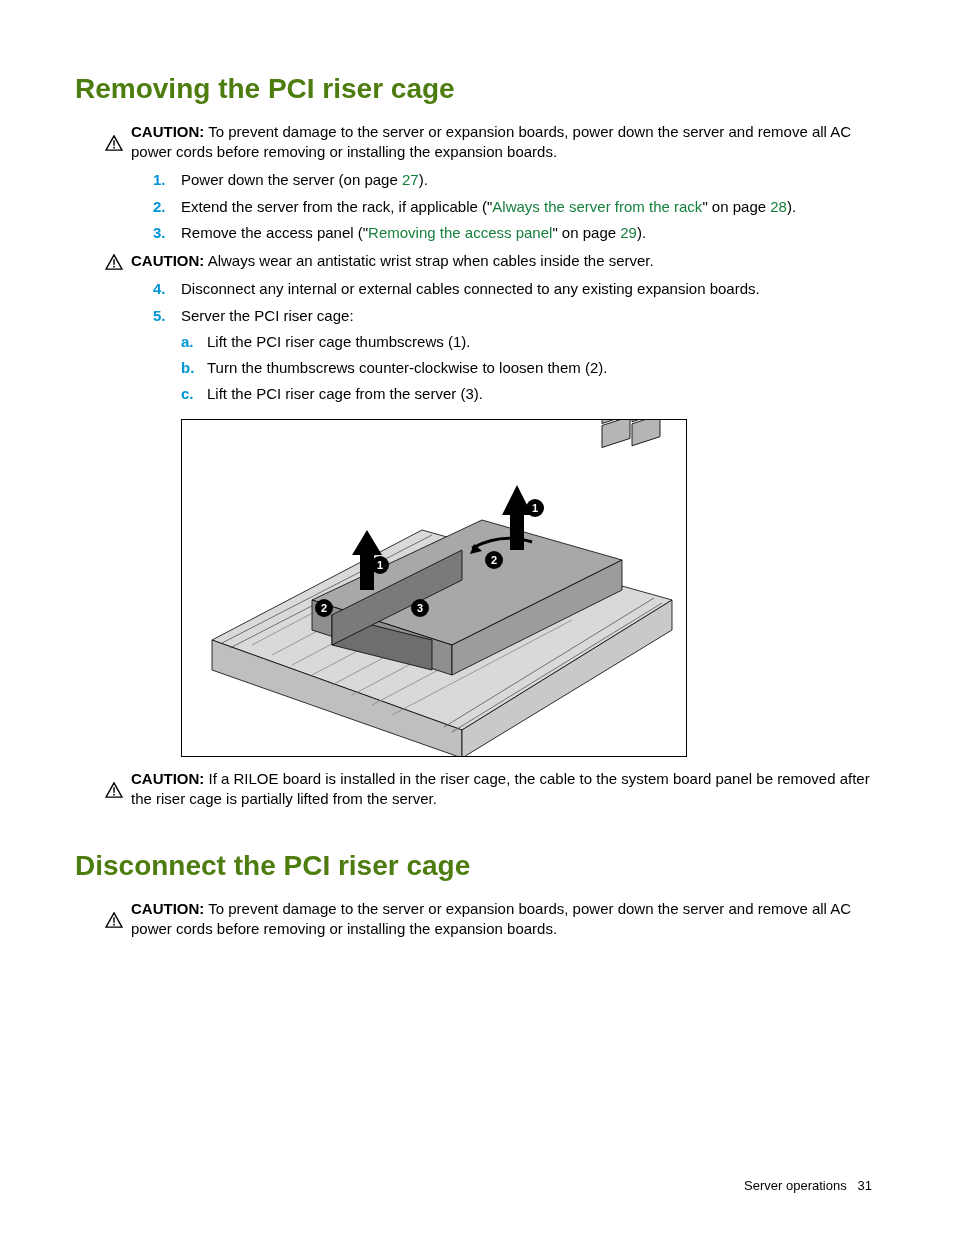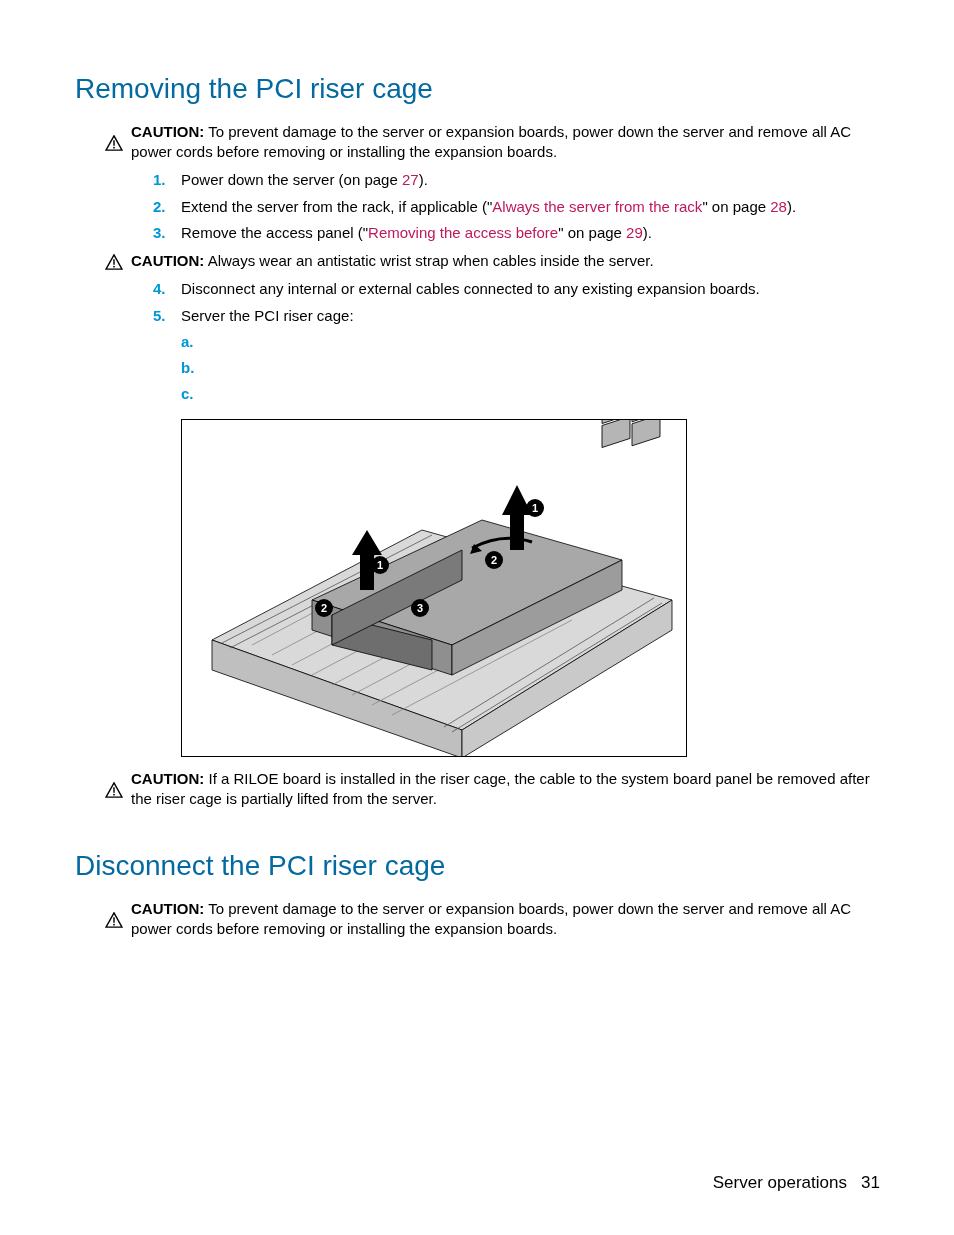--- a/index.html
+++ b/index.html
@@ -9,23 +9,23 @@
     background: #fff;
     font-family: Arial, Helvetica, sans-serif;
     font-size: 15px;
     color: #000;
     position: relative;
     padding: 70px 75px 40px 75px;
     line-height: 1.35;
   }
   h2.section-heading {
     font-family: Arial, Helvetica, sans-serif;
-    font-weight: 400;
+    font-weight: 700;
     font-size: 28px;
-    color: #0369a1;
+    color: #4d7c0f;
     margin-bottom: 14px;
   }
   .caution-block {
     display: flex;
     align-items: center;
     margin-left: 30px;
     margin-bottom: 8px;
   }
   .warn-icon {
     flex: 0 0 auto;
@@ -59,38 +59,38 @@
   }
   ol.sublist > li {
     display: flex;
     margin-bottom: 6px;
   }
   ol.sublist > li .marker {
     color: #0096d6;
     font-weight: 700;
     flex: 0 0 26px;
   }
-  .link { color: #be185d; }
+  .link { color: #15803d; }
   .figure {
     margin-left: 106px;
     margin-top: 6px;
     margin-bottom: 12px;
     width: 506px;
     height: 338px;
     border: 1px solid #000;
     position: relative;
     background: #fff;
     overflow: hidden;
   }
   .figure svg { position: absolute; left: 0; top: 0; }
   .footer {
     position: absolute;
-    right: 74px;
+    right: 82px;
     bottom: 40px;
-    font-size: 17px;
+    font-size: 13px;
   }
   .spacer-top { height: 30px; }
 </style>
 </head>
 <body>
 
 <h2 class="section-heading">Removing the PCI riser cage</h2>
 
 <div class="caution-block">
   <span class="warn-icon">
@@ -115,21 +115,21 @@
   </li>
   <li>
     <span class="marker">2.</span>
     <span class="li-body">
       <span>Extend the server from the rack, if applicable ("</span><span class="link">Always the server from the rack</span><span>" on page </span><span class="link">28</span><span>).</span>
     </span>
   </li>
   <li>
     <span class="marker">3.</span>
     <span class="li-body">
-      <span>Remove the access panel ("</span><span class="link">Removing the access before</span><span>" on page </span><span class="link">29</span><span>).</span>
+      <span>Remove the access panel ("</span><span class="link">Removing the access panel</span><span>" on page </span><span class="link">29</span><span>).</span>
     </span>
   </li>
 </ol>
 
 <div class="caution-block">
   <span class="warn-icon">
     <svg viewBox="0 0 20 18" width="18" height="16">
         <path d="M10 1 L19 17 L1 17 Z" fill="none" stroke="#000" stroke-width="1.6"></path>
         <line x1="10" y1="6" x2="10" y2="12" stroke="#000" stroke-width="1.6"></line>
         <circle cx="10" cy="14.3" r="1" fill="#000"></circle>
@@ -146,26 +146,29 @@
     <span class="marker">4.</span>
     <span class="li-body">Disconnect any internal or external cables connected to any existing expansion boards.</span>
   </li>
   <li>
     <span class="marker">5.</span>
     <span class="li-body">
       <span>Server the PCI riser cage:</span>
       <ol class="sublist">
         <li>
           <span class="marker">a.</span>
+          <span>Lift the PCI riser cage thumbscrews (1).</span>
         </li>
         <li>
           <span class="marker">b.</span>
+          <span>Turn the thumbscrews counter-clockwise to loosen them (2).</span>
         </li>
         <li>
           <span class="marker">c.</span>
+          <span>Lift the PCI riser cage from the server (3).</span>
         </li>
       </ol>
     </span>
   </li>
 </ol>
 
 <div class="figure">
   <svg viewBox="0 0 506 338" width="506" height="338">
 
     <g stroke="#000" stroke-width="0.8" fill="none">

